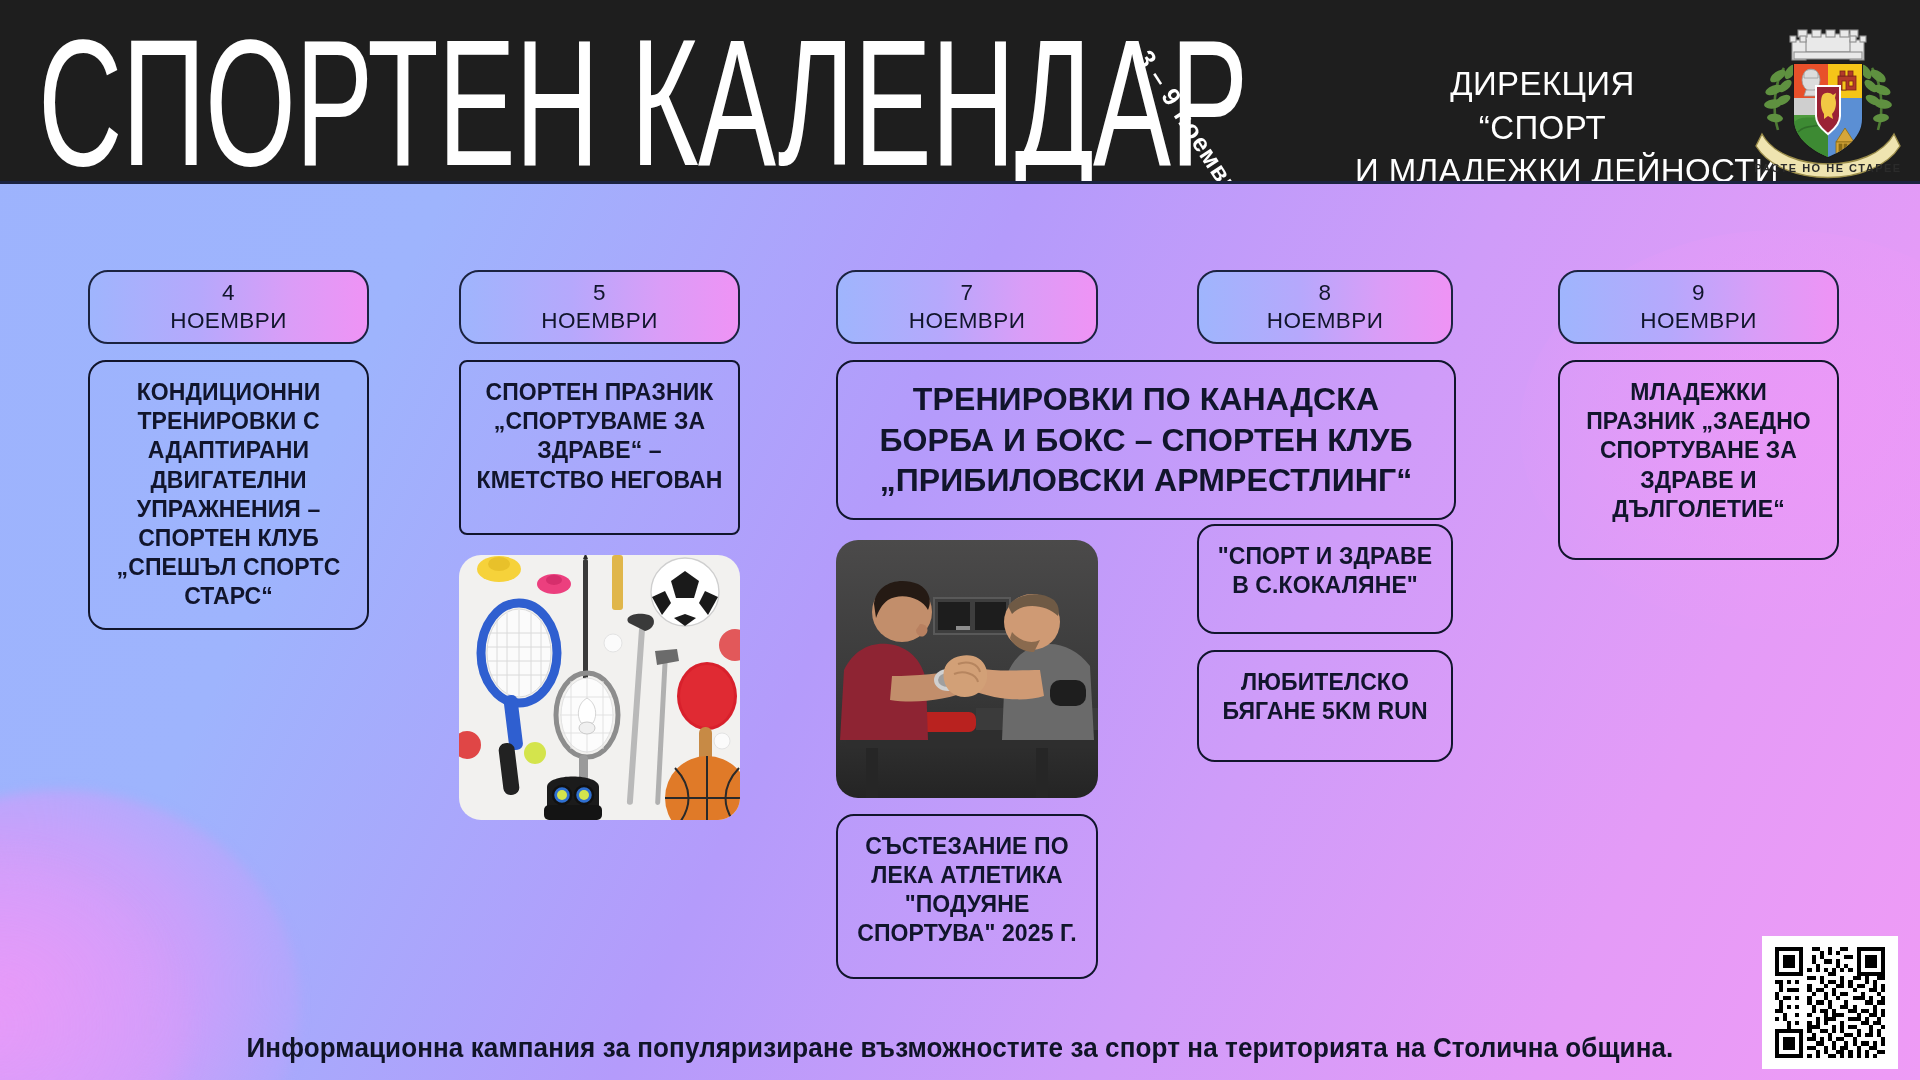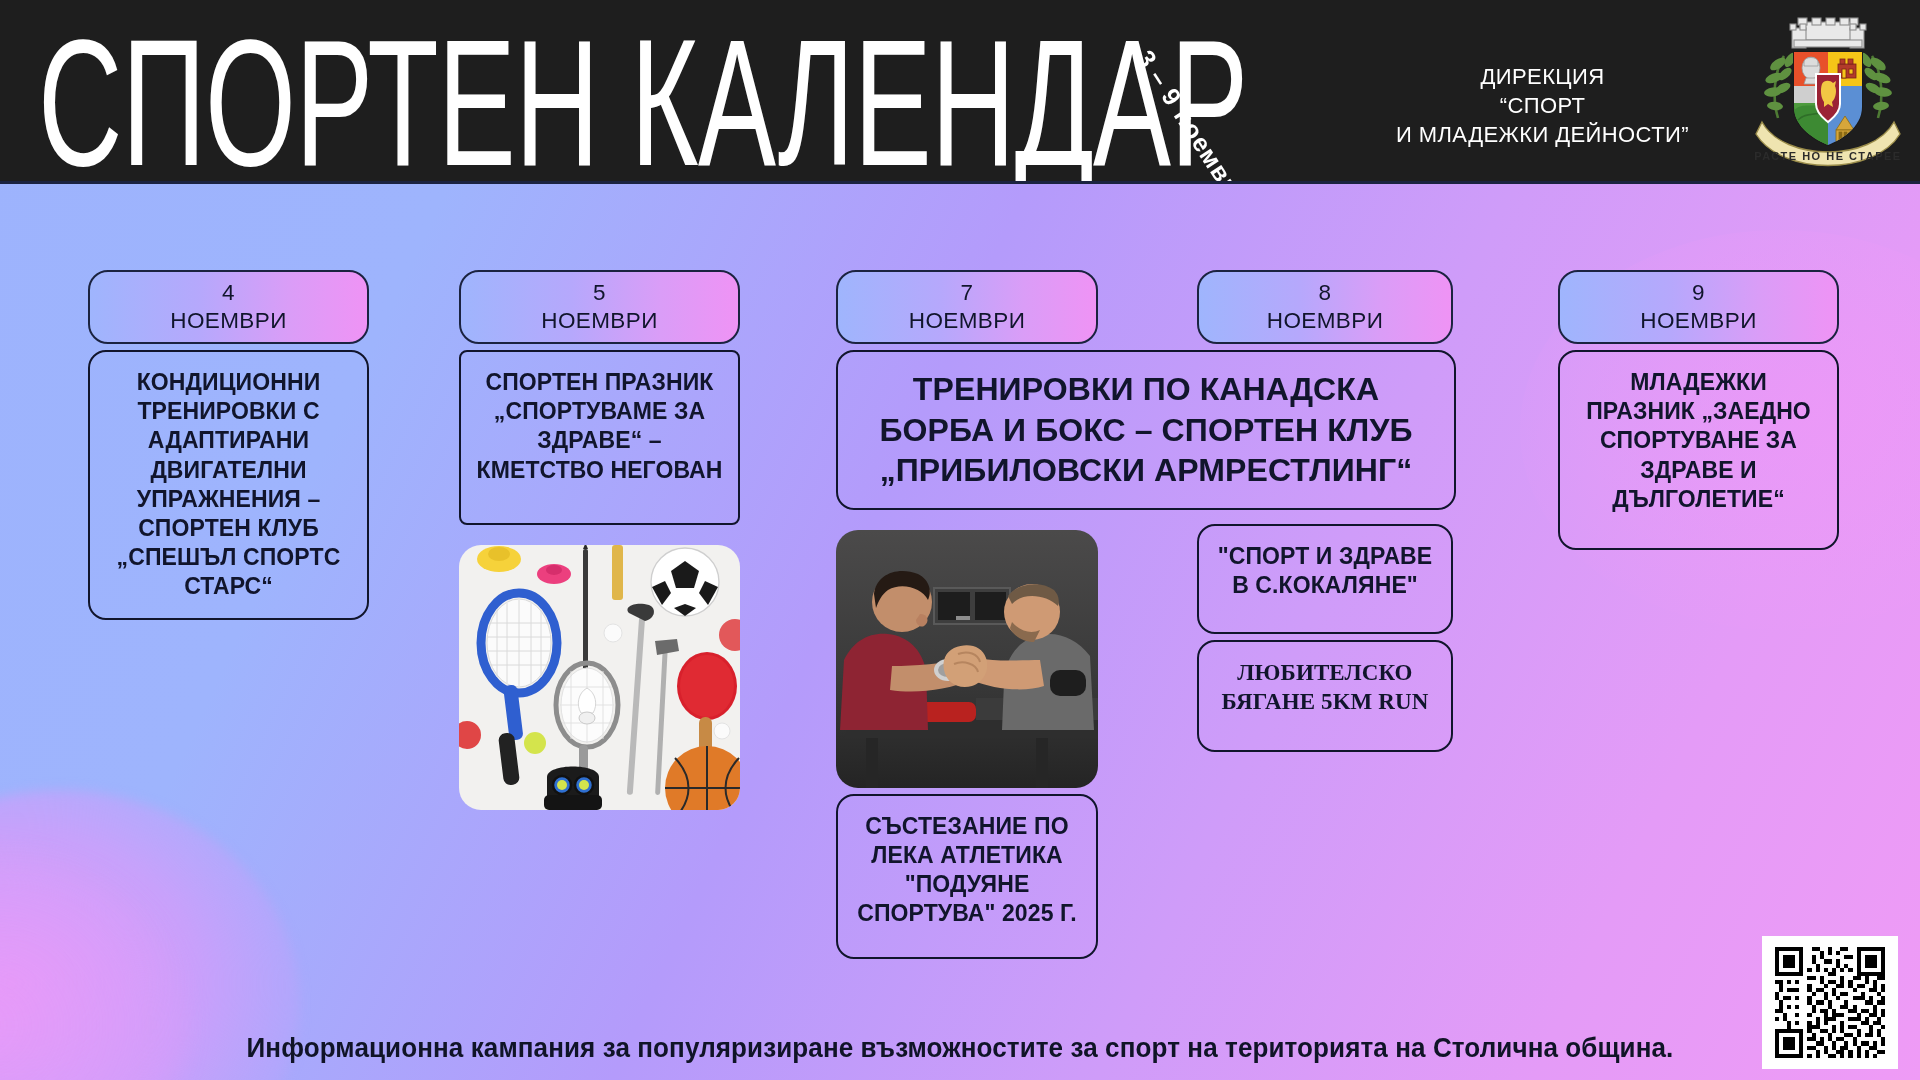--- a/index.html
+++ b/index.html
@@ -109,32 +109,32 @@
     transform-origin: left top;
   }
 
   .dept {
     position: absolute;
     left: 1355px;
     top: 62px;
     width: 375px;
     text-align: center;
     color: #ffffff;
-    font-size: 22px;
+    font-size: 33px;
     line-height: 1.32;
     font-weight: 400;
     letter-spacing: 0.4px;
   }
   .dept div { white-space: nowrap; }
 
   
   .coa {
     position: absolute;
     left: 1754px;
-    top: 12px;
+    top: 24px;
     width: 148px;
     height: 165px;
   }
 
   
   .grid {
     position: absolute;
     left: 0;
     top: 228px;
     width: 1920px;
@@ -157,21 +157,21 @@
     justify-content: center;
     color: #11152c;
     font-size: 22.5px;
     line-height: 1.23;
     font-weight: 400;
     letter-spacing: 0.4px;
   }
   .pill .daynum { font-size: 22.5px; }
 
   .card {
-    margin-top: 6px;
+    margin-top: 16px;
     border: 2.5px solid #11152c;
     border-radius: 18px;
     background: transparent;
     color: #11152c;
     font-size: 23px;
     line-height: 1.27;
     font-weight: 700;
     text-align: center;
     padding: 16px 13px 16px;
     letter-spacing: 0.1px;
@@ -489,21 +489,21 @@
 
       <div class="card" style="min-height:165px;">СЪСТЕЗАНИЕ ПО ЛЕКА АТЛЕТИКА "ПОДУЯНЕ СПОРТУВА" 2025 Г.</div>
     </div>
 
     <div class="col" style="left:1197px; width:256px;">
       <div class="pill">
         <span class="daynum">8</span>
         <span>НОЕМВРИ</span>
       </div>
       <div class="card" style="margin-top:180px; min-height:110px;">"СПОРТ И ЗДРАВЕ В С.КОКАЛЯНЕ"</div>
-      <div class="card" style="min-height:112px;font-family:Liberation Serif, serif;">ЛЮБИТЕЛСКО БЯГАНЕ 5KM RUN</div>
+      <div class="card" style="min-height:112px;">ЛЮБИТЕЛСКО БЯГАНЕ 5KM RUN</div>
     </div>
 
     <div class="col" style="left:1558px; width:281px;">
       <div class="pill">
         <span class="daynum">9</span>
         <span>НОЕМВРИ</span>
       </div>
       <div class="card" style="min-height:200px;">МЛАДЕЖКИ ПРАЗНИК „ЗАЕДНО СПОРТУВАНЕ ЗА ЗДРАВЕ И ДЪЛГОЛЕТИЕ“</div>
     </div>
   </div>

